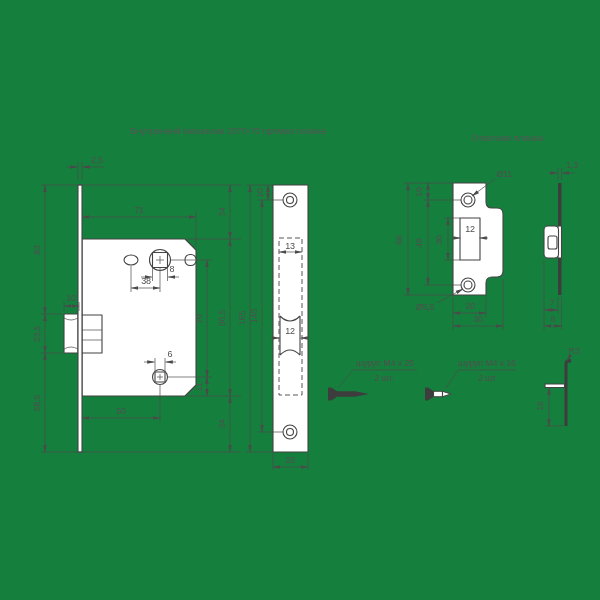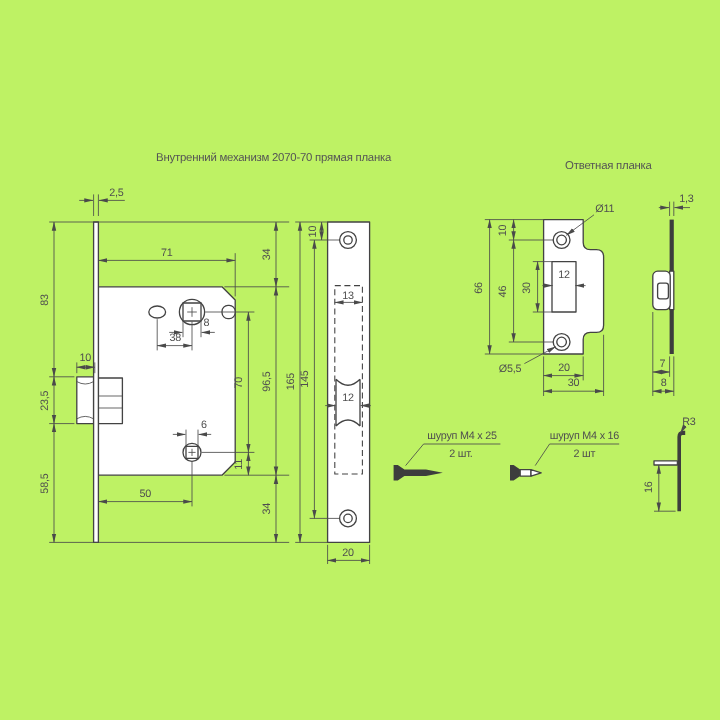--- a/index.html
+++ b/index.html
@@ -1,16 +1,16 @@
 <!DOCTYPE html>
 <html><head>
 <meta charset="utf-8">
 <style>
   html,body { margin:0; padding:0; background:#ffffff; }
-  #stage { position:relative; width:600px; height:600px; background:#bef264; overflow:hidden; }
+  #stage { position:relative; width:600px; height:600px; background:#15803d; overflow:hidden; }
   svg { display:block; }
   text {
     font-family:"Liberation Sans","DejaVu Sans",sans-serif;
     font-size:9px;
     fill:#4f4f4f;
     letter-spacing:-0.2px;
   }
   .title { font-size:9.5px; fill:#555555; }
   .ln   { stroke:#434343; stroke-width:1.1; fill:none; stroke-linejoin:round; }
   .lnw  { stroke:#434343; stroke-width:1.1; fill:#ffffff; stroke-linejoin:round; }

